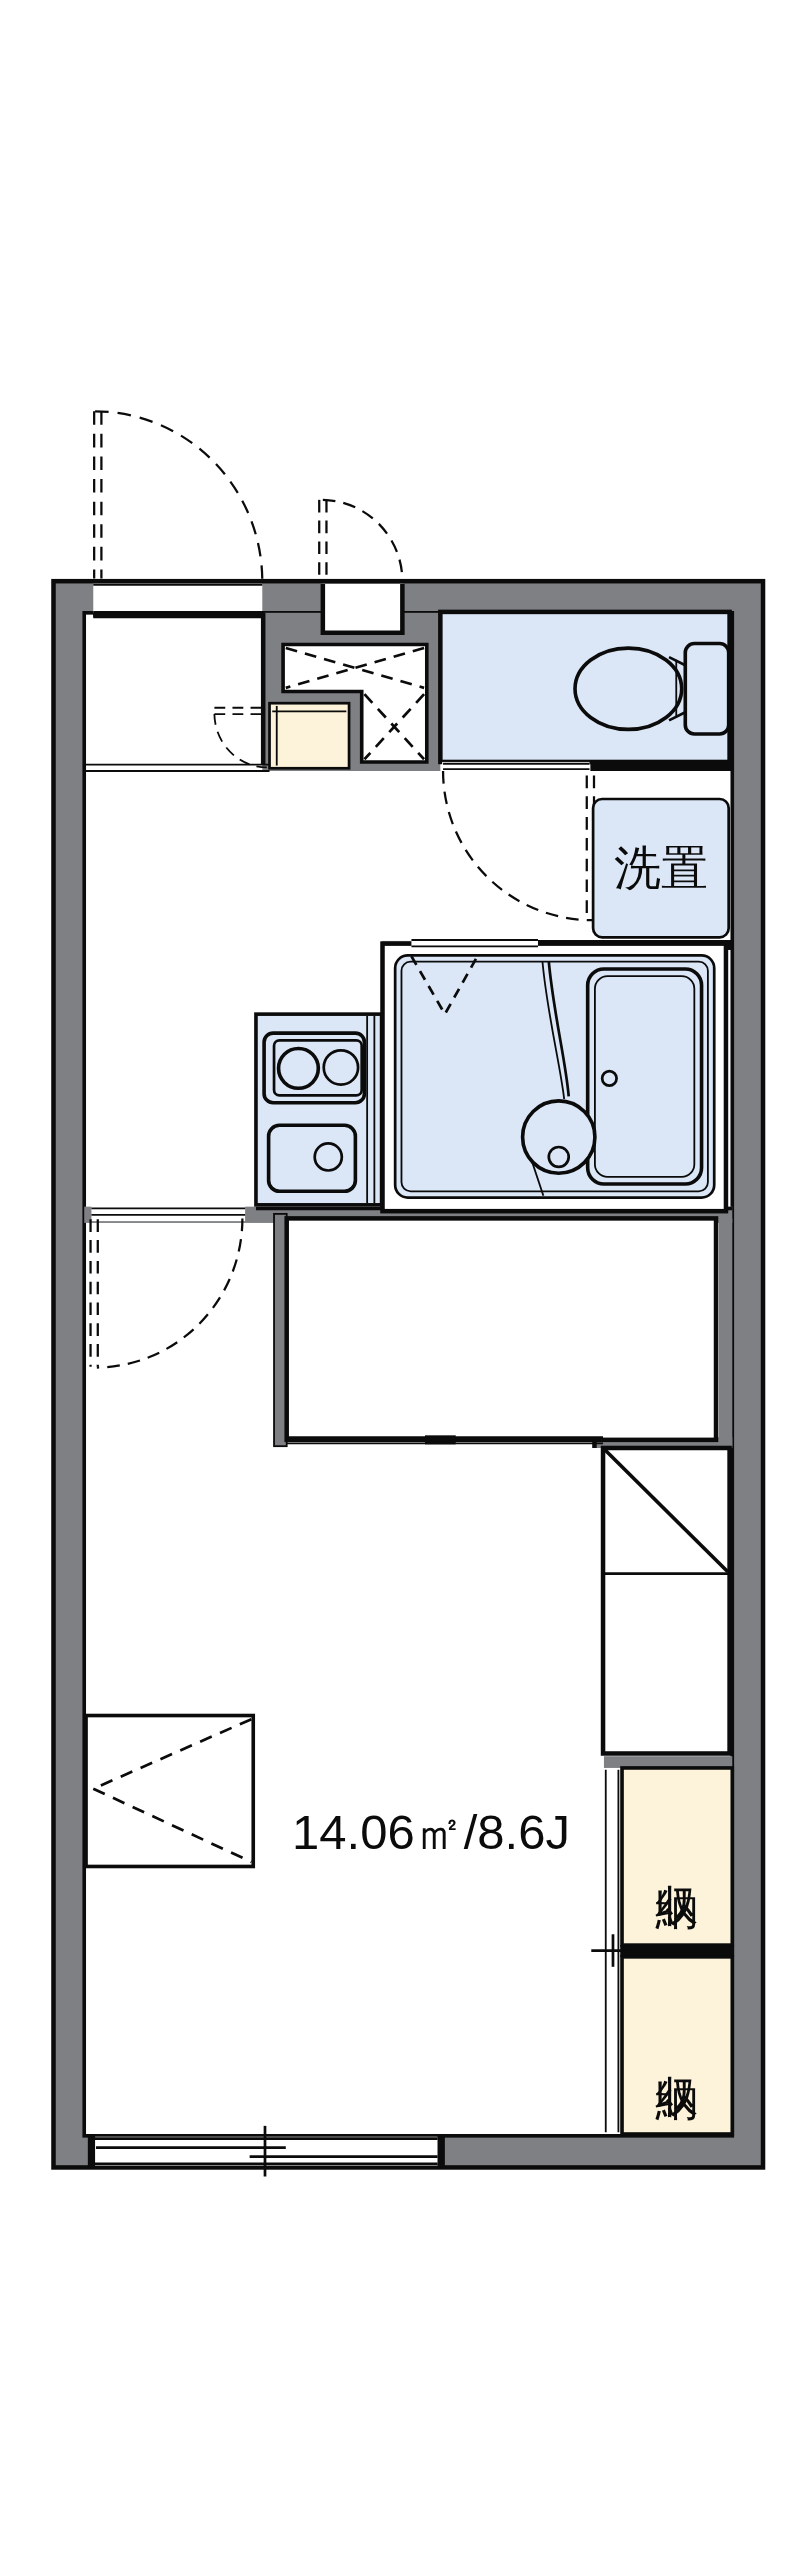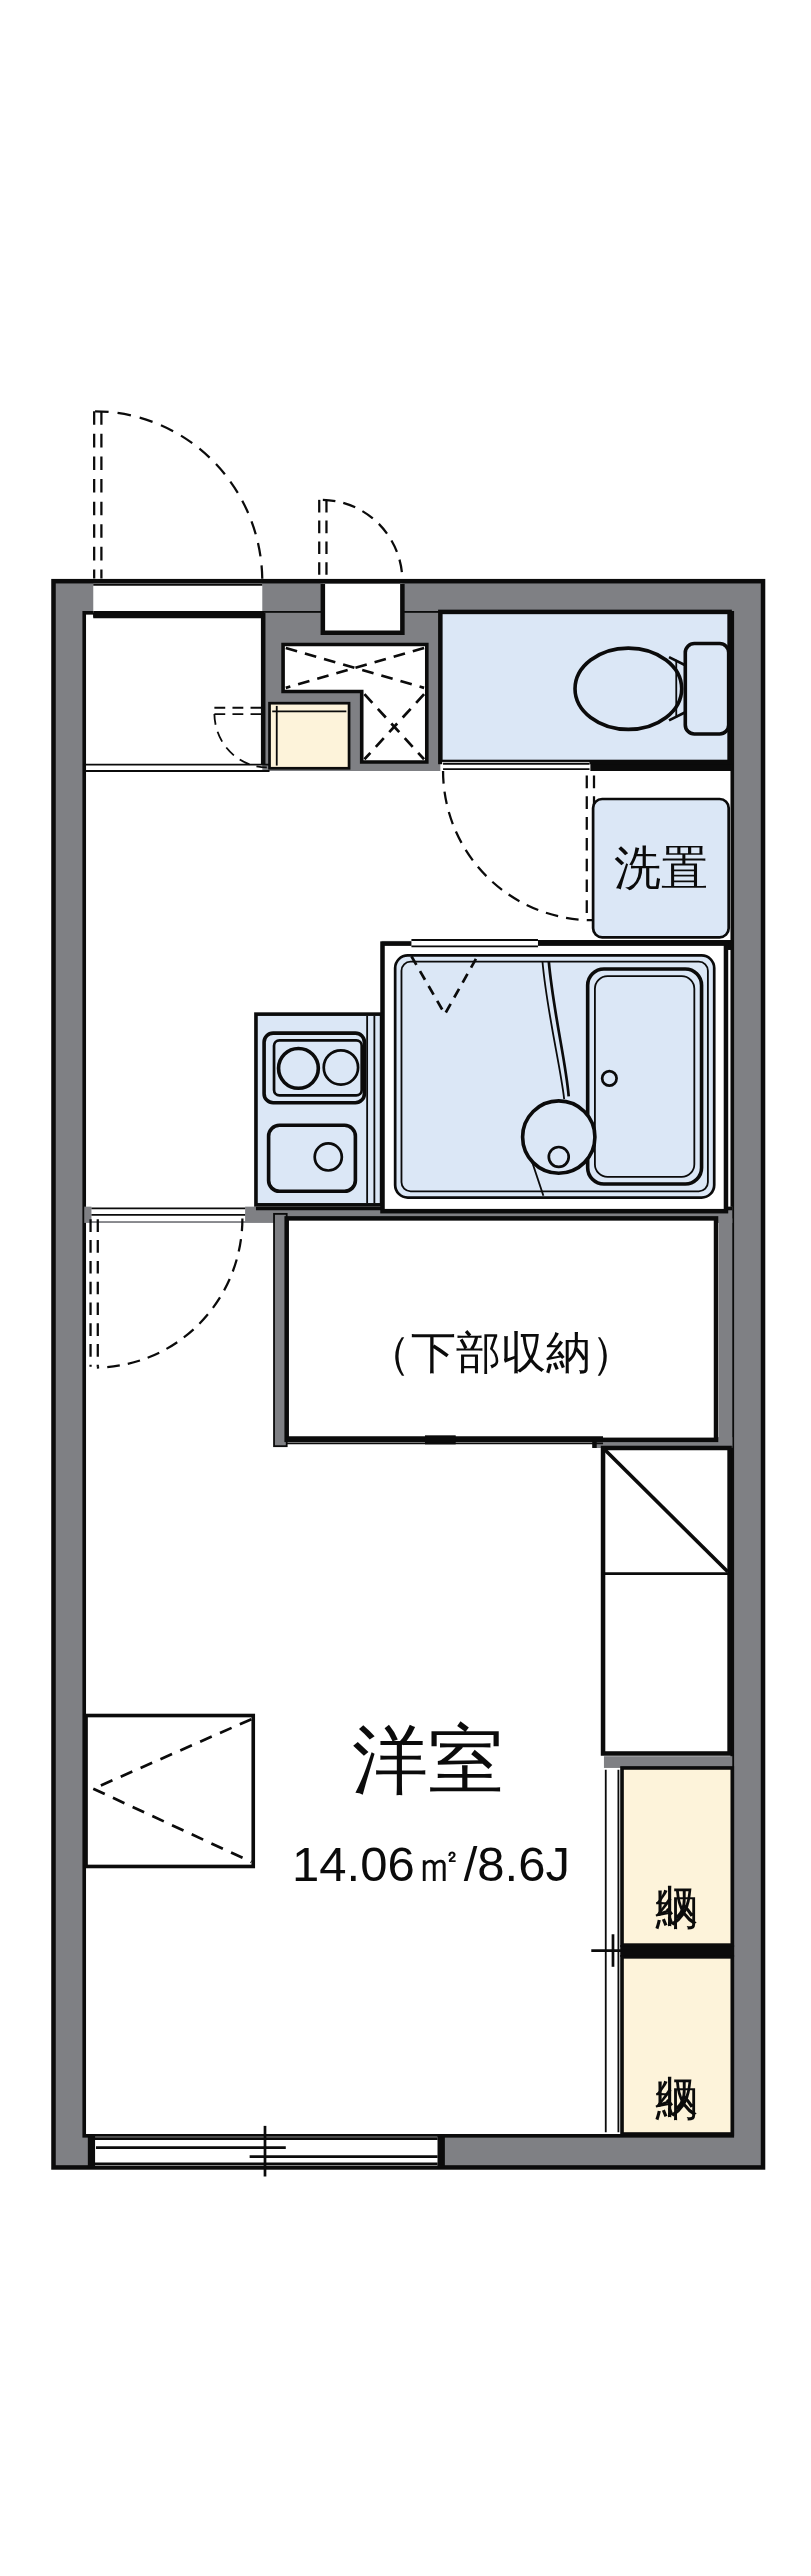--- a/index.html
+++ b/index.html
@@ -5,21 +5,21 @@
   html,body{margin:0;padding:0;background:#ffffff;}
   .page{position:relative;width:812px;height:2576px;background:#ffffff;overflow:hidden;
         font-family:"Liberation Sans","DejaVu Sans",sans-serif;}
   .plan-svg{position:absolute;left:0;top:0;width:812px;height:2576px;}
   .lbl{position:absolute;transform:translate(-50%,-50%);color:#0b0b0b;white-space:nowrap;
        text-align:center;line-height:1.1;}
   .lbl-laundry{left:661px;top:868px;font-size:47px;}
   .lbl-bed1{left:501px;top:1293px;font-size:45px;}
   .lbl-bed2{left:501px;top:1353px;font-size:45px;}
   .lbl-room{left:428px;top:1760px;font-size:76px;}
-  .lbl-size{left:431px;top:1833px;font-size:49px;margin-top:32px;}
+  .lbl-size{left:431px;top:1833px;font-size:49px;}
   .lbl-closet{font-size:43px;writing-mode:vertical-rl;text-orientation:upright;letter-spacing:5.4px;}
   .lbl-closet1{left:677px;top:1855px;}
   .lbl-closet2{left:677px;top:2046px;}
 </style>
 </head>
 <body>
 
 <div class="page">
 
 <svg class="plan-svg" viewBox="0 0 898 2850">
@@ -208,20 +208,18 @@
       <line x1="106" y1="2376" x2="316" y2="2376"></line>
       <line x1="276" y1="2386" x2="484" y2="2386"></line>
       <line x1="293" y1="2352" x2="293" y2="2408"></line>
     </g>
     <rect x="97" y="2362" width="8" height="36" fill="#0b0b0b"></rect>
     <rect x="484" y="2362" width="8" height="36" fill="#0b0b0b"></rect>
   </g>
 </svg>
 
 <div class="lbl lbl-laundry">洗置</div>
-<div class="lbl lbl-bed2">（下部収納）</div>
-<div class="lbl lbl-room">洋室</div>
 <div class="lbl lbl-size">14.06㎡/8.6J</div>
 <div class="lbl lbl-closet lbl-closet1">収納</div>
 <div class="lbl lbl-closet lbl-closet2">収納</div>
 
 </div>
 
 
 </body></html>

